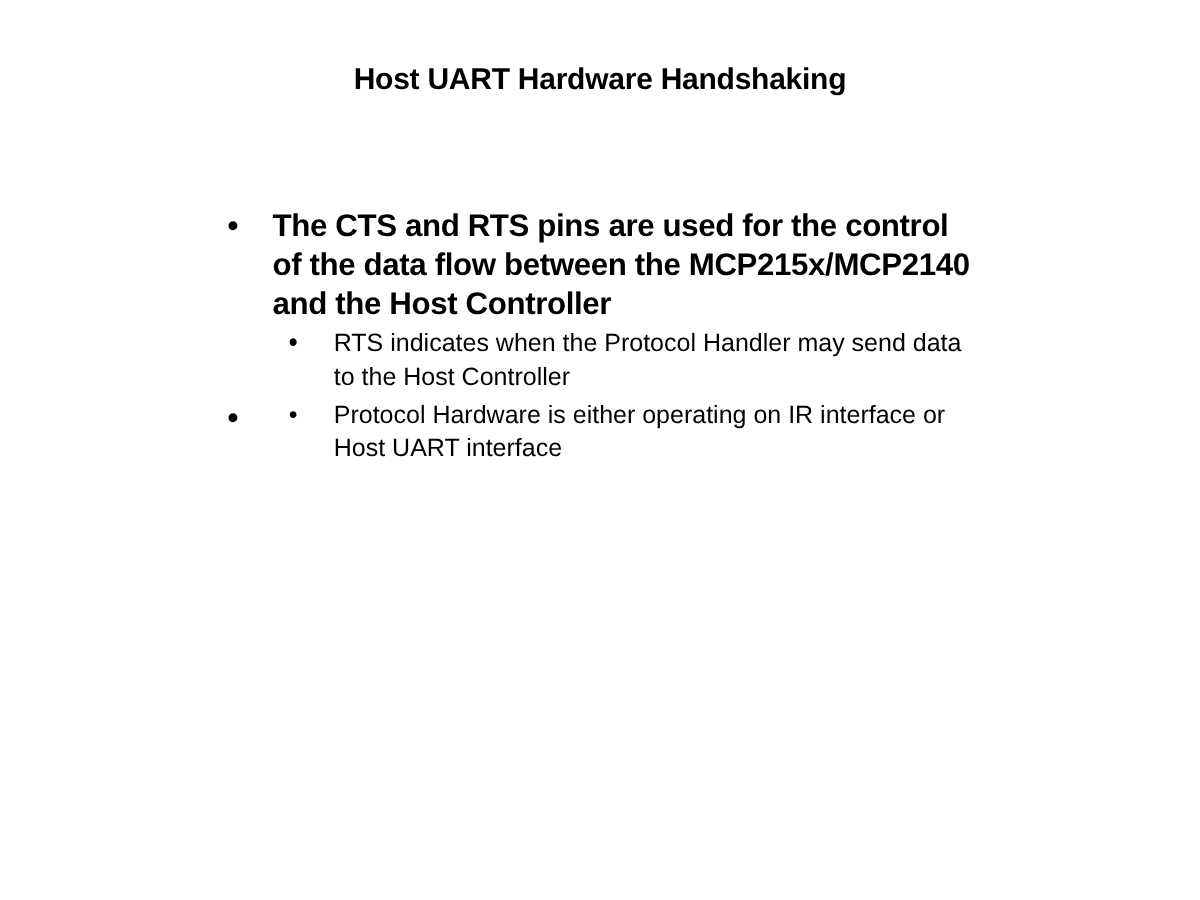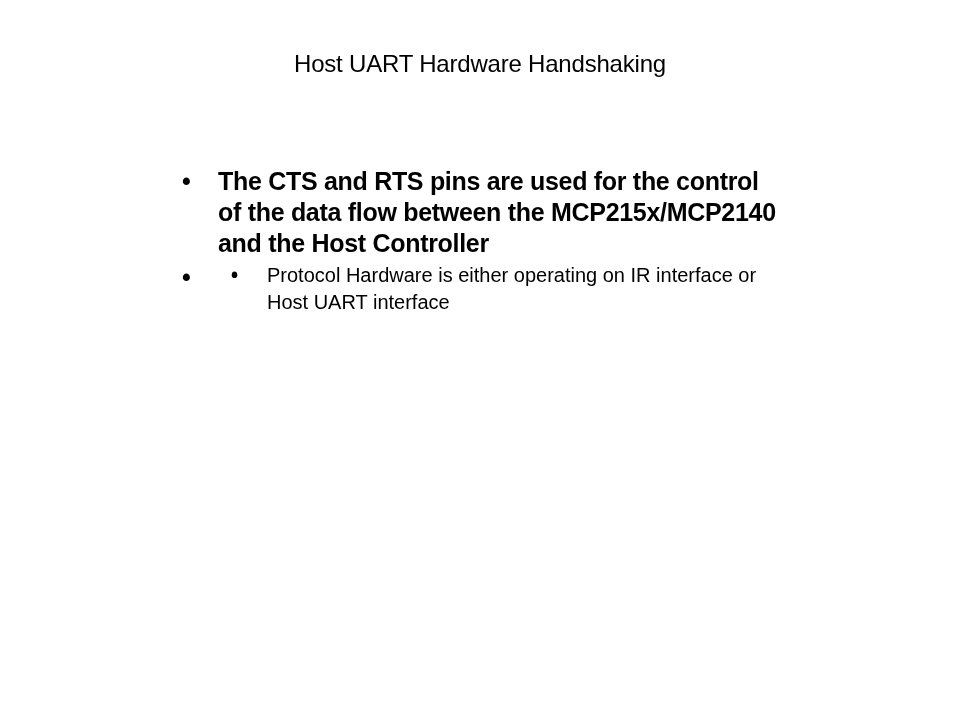--- a/index.html
+++ b/index.html
@@ -1,19 +1,19 @@
 <!DOCTYPE html>
 <html><head>
 <meta charset="utf-8">
 <style>
   html, body { margin:0; padding:0; }
   body { width:960px; height:720px; background:#ffffff; position:relative; overflow:hidden;
          font-family:"Liberation Sans", sans-serif; color:#000; }
   .title { position:absolute; left:0; width:960px; top:50px; text-align:center;
-           font-weight:normal; font-size:24px; letter-spacing:-0.2px; }
+           font-weight:bold; font-size:24px; letter-spacing:-0.2px; }
   .content { position:absolute; left:182px; top:166px; width:600px; }
   .l1 { position:relative; padding-left:36px; font-weight:bold; font-size:25px; line-height:31px;
         letter-spacing:-0.3px; margin-bottom:2px; }
   .l1 .bullet { position:absolute; left:0; top:0; }
   .l2 { position:relative; padding-left:85px; font-size:20px; line-height:27px; margin-bottom:3px; }
   .l2 .bullet { position:absolute; left:49px; top:0; }
 </style>
 </head>
 <body>
 
@@ -22,20 +22,21 @@
 <div class="content">
   <div class="l1">
     <span class="bullet">•</span>
     <span>The CTS and RTS pins are used for the control of the data flow between the MCP215x/MCP2140 and the Host Controller</span>
   </div>
   <div class="l2">
     <span class="bullet">•</span>
   </div>
   <div class="l2">
     <span class="bullet">•</span>
+    <span>RTS indicates when the Protocol Handler may send data to the Host Controller</span>
   </div>
   <div class="l1">
     <span class="bullet">•</span>
   </div>
   <div class="l2">
     <span class="bullet">•</span>
     <span>Protocol Hardware is either operating on IR interface or Host UART interface</span>
   </div>
 </div>
 

